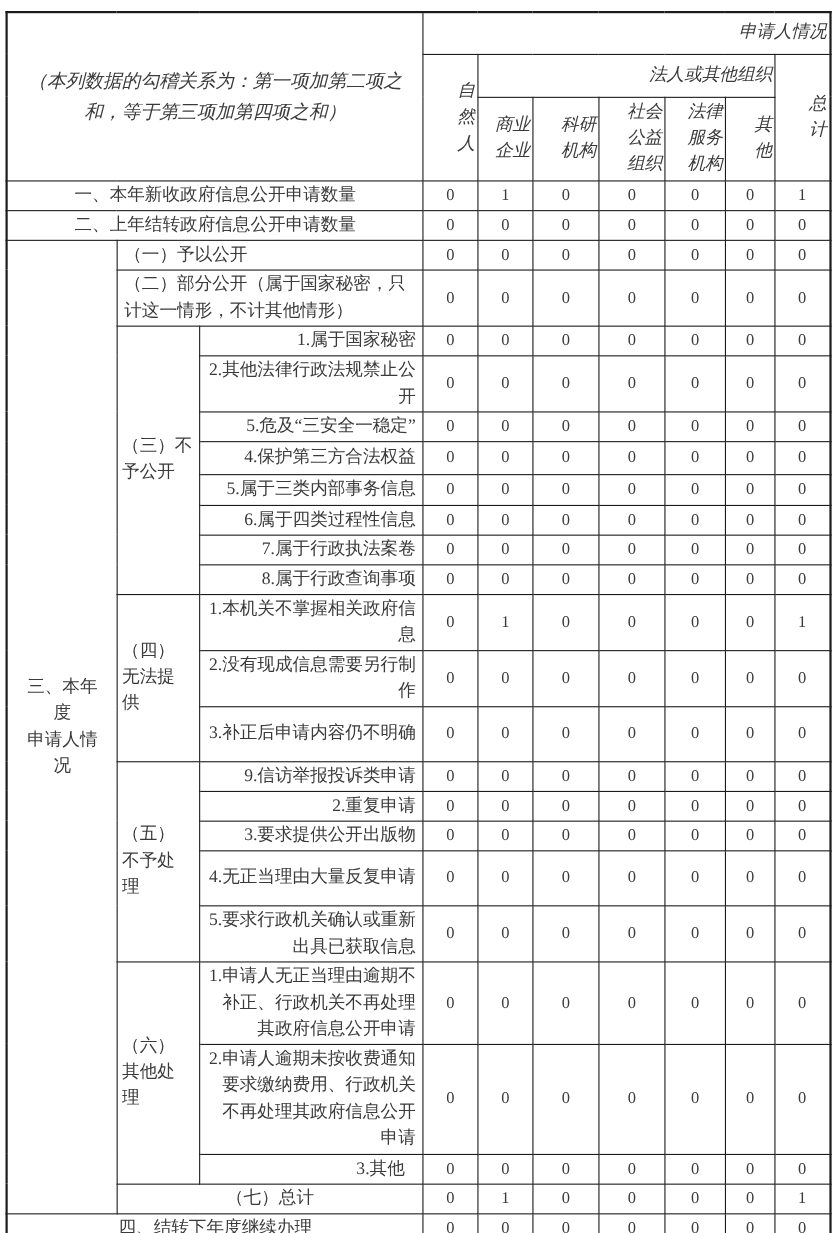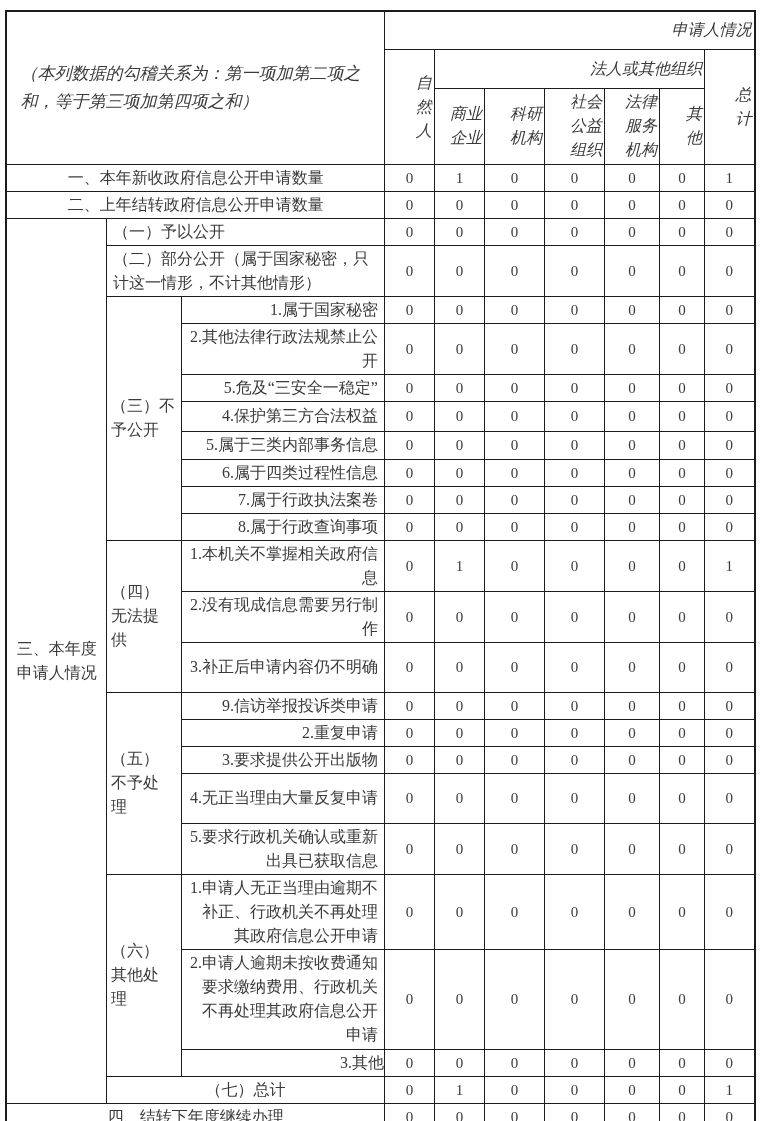--- a/index.html
+++ b/index.html
@@ -21,24 +21,25 @@
   }
   td {
     border: 1px solid #1c1c1c;
     vertical-align: middle;
     word-break: break-all;
     padding: 1px 6px;
     font-size: 16px;
     line-height: 24px;
     overflow: hidden;
   }
-  .c    { text-align: center; padding: 1px 0; }
+  .c    { text-align: center; padding: 1px 16px; }
   .pre  { white-space: pre-line; }
   .kai  { font-style: italic; }
   .note {
+    text-align: center;
     font-size: 17px;
     line-height: 28px;
     padding: 0 13px;
   }
   .hc   { text-align: right; padding: 1px 2px; }
   .val  {
     text-align: center;
     font-size: 15px;
     line-height: 20px;
     padding: 1px 2px;

